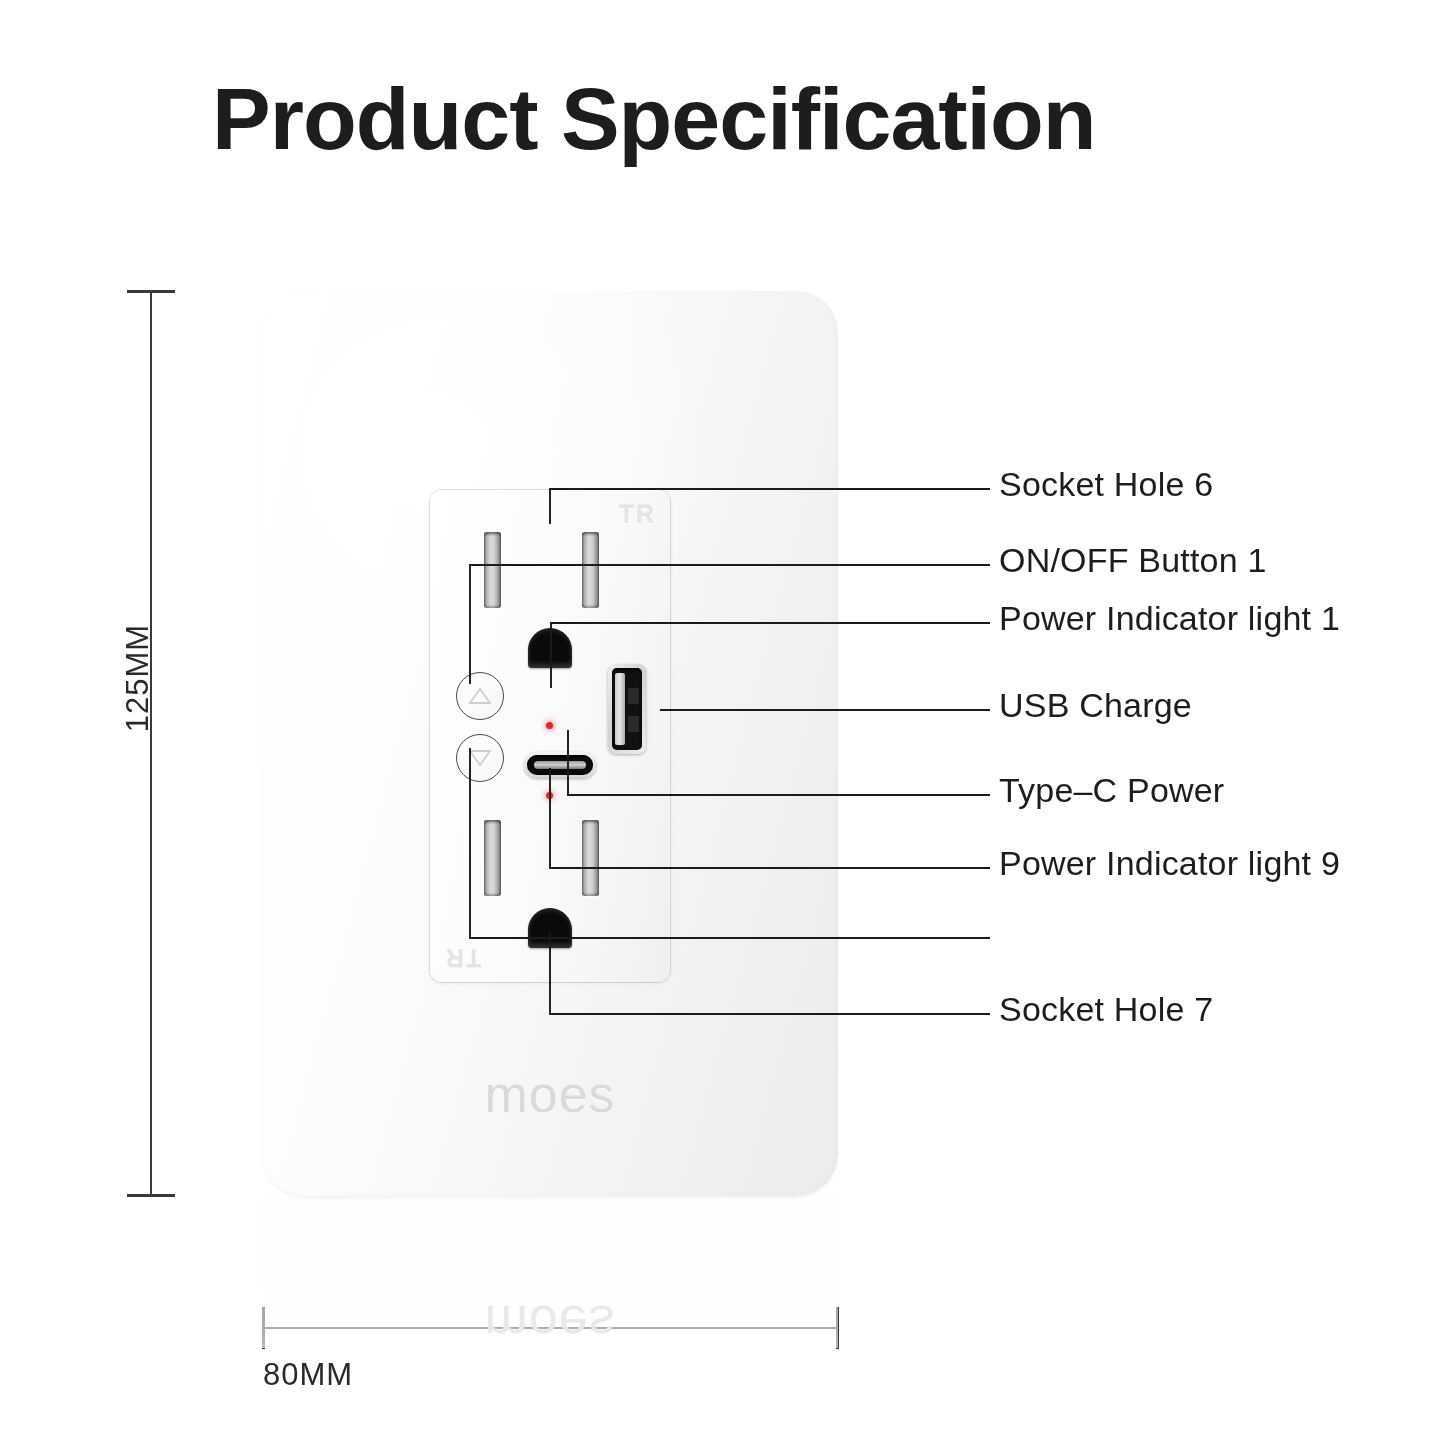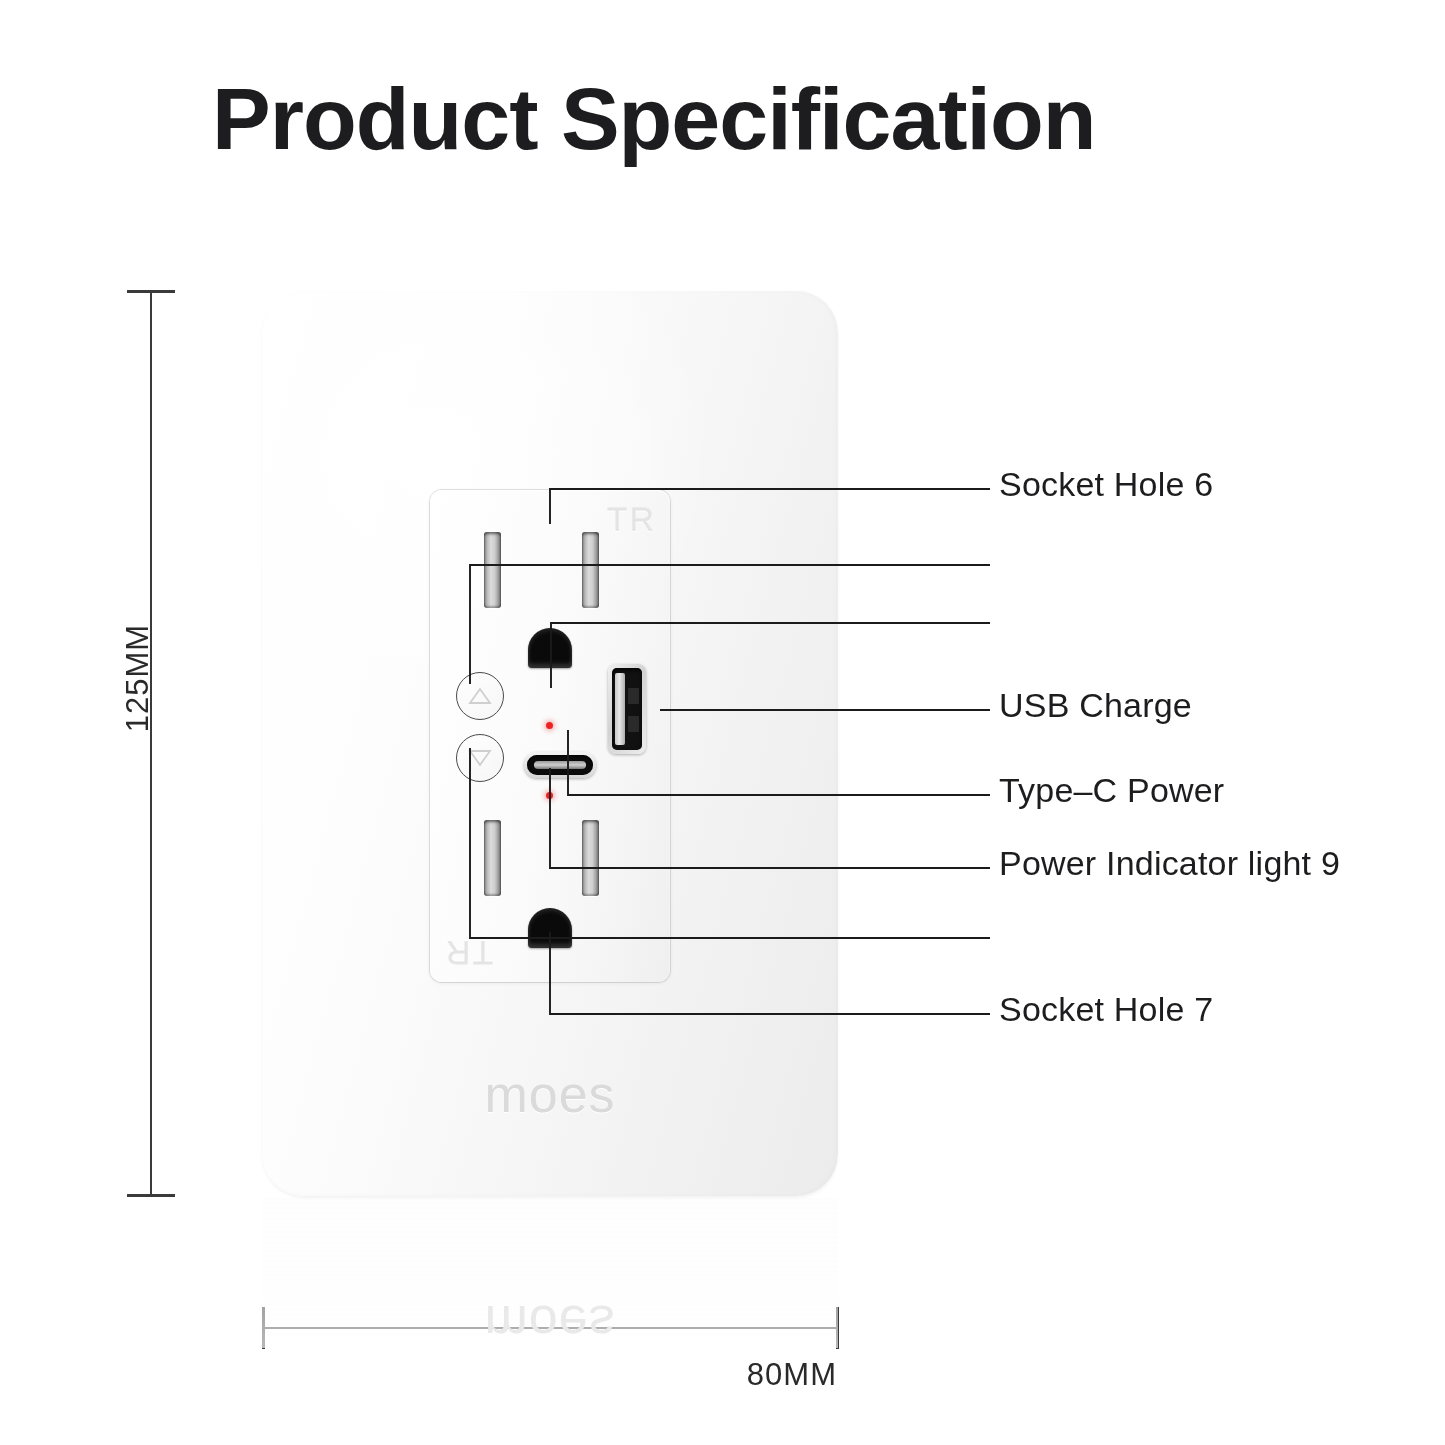--- a/index.html
+++ b/index.html
@@ -83,22 +83,22 @@
       linear-gradient(100deg, #ffffff 0%, #fbfbfb 48%, #f4f4f4 82%, #efefef 100%);
     box-shadow:
       0 0 0 1px rgba(0,0,0,0.11),
       inset 0 1px 2px rgba(255,255,255,0.95),
       0 1px 4px rgba(0,0,0,0.07);
   }
 
   
   .tr-mark {
     position: absolute;
-    font-size: 34px;
-    font-weight: normal;
+    font-size: 25px;
+    font-weight: bold;
     letter-spacing: 2px;
     color: #e4e4e4;
     text-shadow: 0 1px 0 #ffffff, 0 -1px 1px rgba(0,0,0,0.05);
     user-select: none;
   }
   .tr-top { right: 14px; top: 10px; }
   .tr-bottom { left: 14px; bottom: 10px; transform: rotate(180deg); }
 
   
   .slot {
@@ -324,21 +324,21 @@
     height: 42px;
     background: #3a3a3a;
   }
   .dim-h-cap.left  { left: 262px; }
   .dim-h-cap.right { left: 836px; }
   .dim-h-label {
     position: absolute;
     left: 263px;
     top: 1357px;
     width: 574px;
-    text-align: right;
+    text-align: left;
     font-size: 31px;
     color: #2a2a2a;
     letter-spacing: 1px;
   }
 
   
   .callouts {
     position: absolute;
     left: 0; top: 0;
     width: 1445px;
@@ -445,18 +445,20 @@
     <polyline points="568,730 568,795 990,795"></polyline>
 
     <polyline points="550,768 550,868 990,868"></polyline>
 
     <polyline points="470,748 470,938 990,938"></polyline>
 
     <polyline points="550,932 550,1014 990,1014"></polyline>
   </svg>
 
   <div class="label label-x" style="top:465px">Socket Hole 6</div>
+  <div class="label label-x" style="top:541px">ON/OFF Button 1</div>
+  <div class="label label-x" style="top:599px">Power Indicator light 1</div>
   <div class="label label-x" style="top:686px">USB Charge</div>
   <div class="label label-x" style="top:771px">Type–C Power</div>
   <div class="label label-x" style="top:844px">Power Indicator light 9</div>
   <div class="label label-x" style="top:990px">Socket Hole 7</div>
 
 </div>
 
 </body></html>

